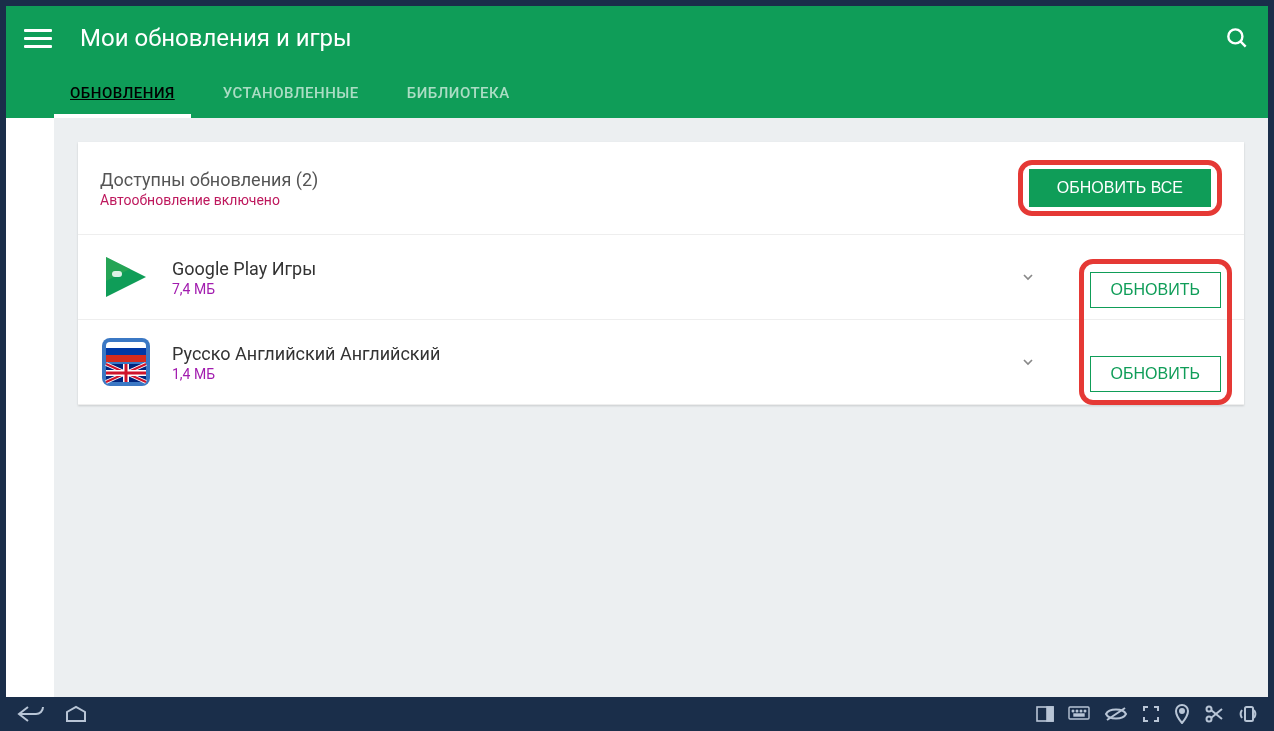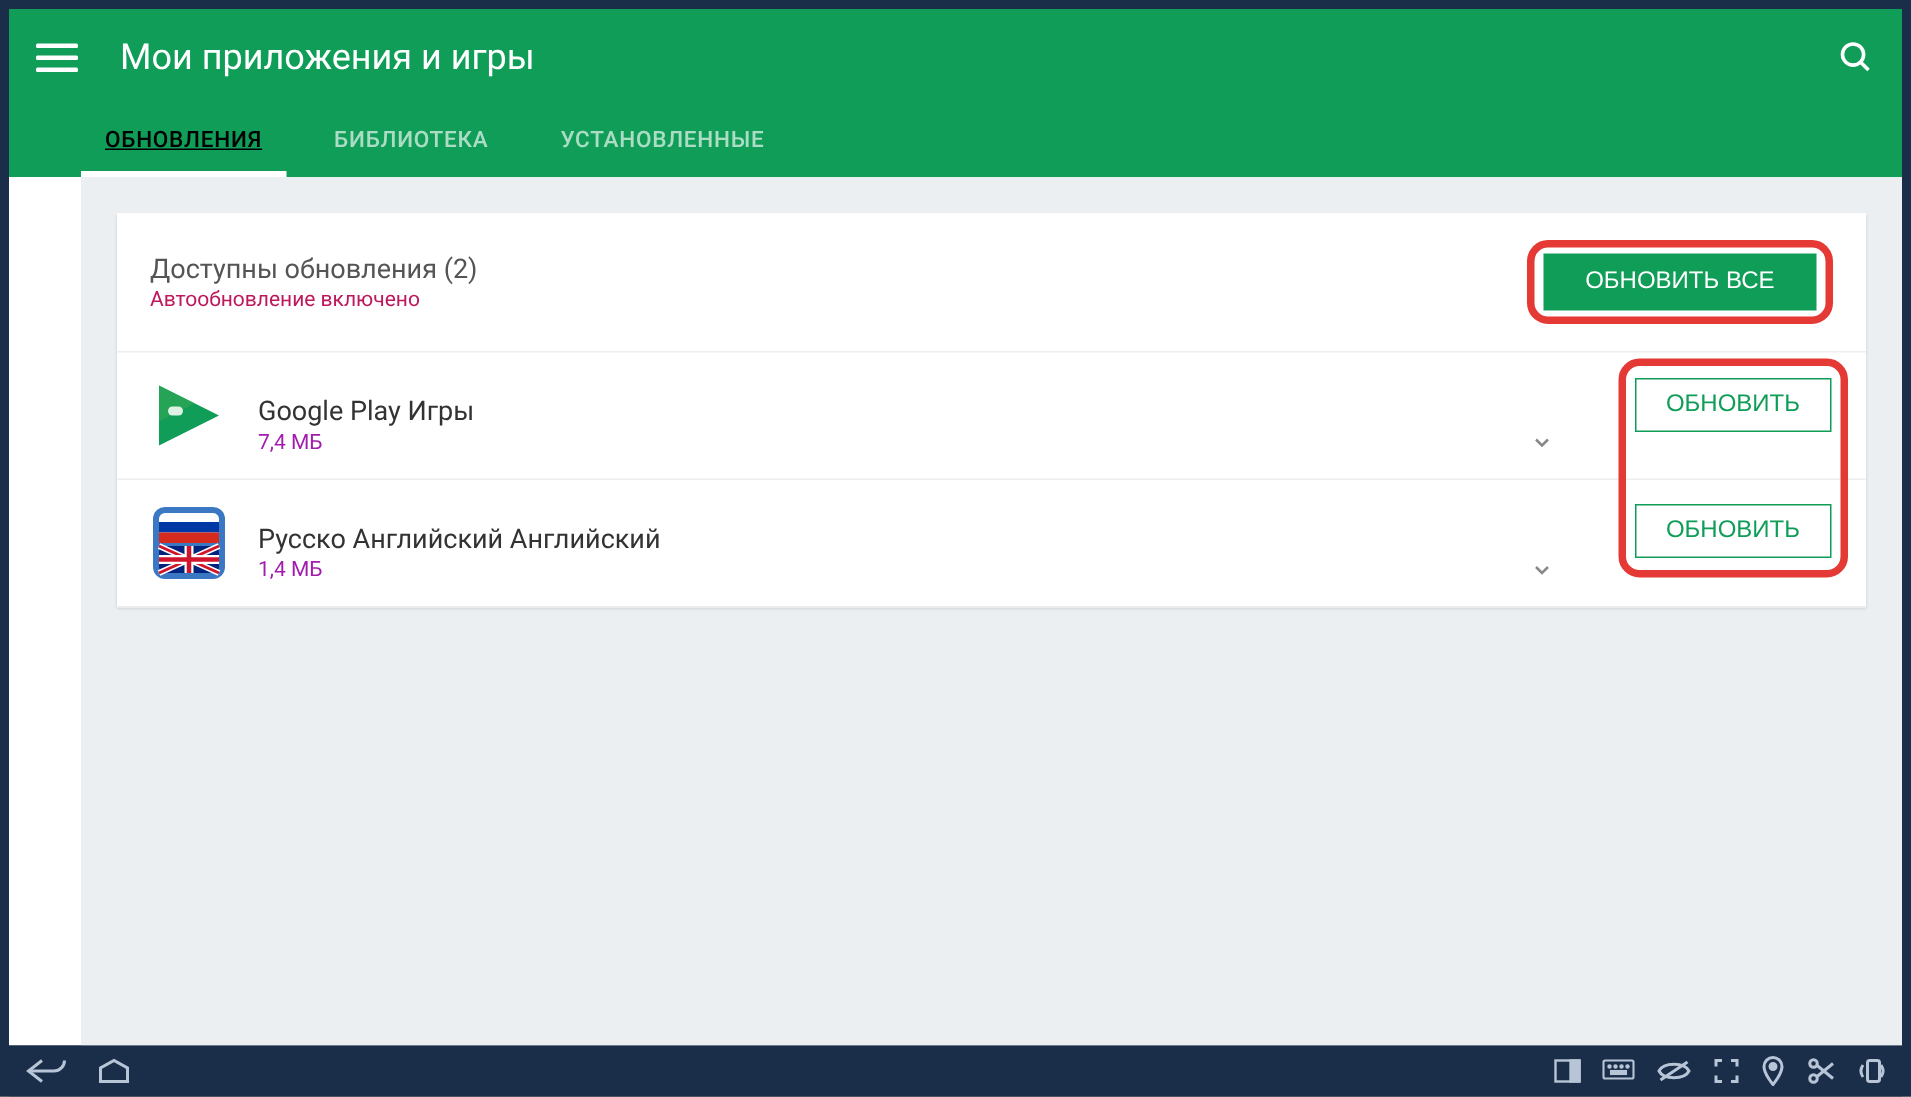--- a/index.html
+++ b/index.html
@@ -29,21 +29,21 @@
   .section-texts { flex:1; }
   .section-title { font-size:18px; color:#555; }
   .section-sub { font-size:14px; color:#be185d; margin-top:2px; }
 
   .btn-solid { background:#0f9d58; color:#fff; border:none; padding:10px 28px; font-size:16px; font-weight:500; cursor:pointer; }
   .btn-outline { background:#fff; color:#0f9d58; border:1px solid #0f9d58; padding:8px 20px; font-size:16px; font-weight:500; cursor:pointer; }
 
   .highlight-ring { border:5px solid #e53935; border-radius:14px; padding:4px 6px; }
   .highlight-col { border:5px solid #e53935; border-radius:14px; padding:8px 6px; display:flex; flex-direction:column; gap:48px; }
 
-  .app-row { display:flex; align-items:flex-end; padding: 16px 22px; border-bottom:1px solid #eee; }
+  .app-row { display:flex; align-items:center; padding: 16px 22px; border-bottom:1px solid #eee; }
   .app-row:last-child { border-bottom:none; }
   .app-icon { width:52px; height:52px; border-radius:8px; flex-shrink:0; margin-right:20px; display:flex; align-items:center; justify-content:center; }
   .app-info { flex:1; }
   .app-name { font-size:18px; color:#333; }
   .app-size { font-size:14px; color:#a21caf; margin-top:2px; }
   .chevron { color:#888; margin: 0 16px; cursor:pointer; }
 
   
   .navbar { height: 34px; background:#1a2e4a; display:flex; align-items:center; padding: 0 10px; }
   .nav-left { display:flex; gap:18px; align-items:center; }
@@ -58,32 +58,32 @@
 <div class="outer-frame">
   <div class="app-window">
 
     <div class="header">
       <div class="header-top">
         <div class="hamburger">
           <span></span>
             <span></span>
             <span></span>
         </div>
-        <div class="header-title">Мои приложения и игры</div>
+        <div class="header-title">Мои обновления и игры</div>
         <div class="search-icon">
           <svg width="26" height="26" viewBox="0 0 24 24" fill="none" stroke="#fff" stroke-width="2.2">
               <circle cx="10.5" cy="10.5" r="6.5"></circle>
               <line x1="20" y1="20" x2="15.2" y2="15.2"></line>
             </svg>
         </div>
       </div>
       <div class="tabs">
         <div class="tab active">ОБНОВЛЕНИЯ</div>
+        <div class="tab">УСТАНОВЛЕННЫЕ</div>
         <div class="tab">БИБЛИОТЕКА</div>
-        <div class="tab">УСТАНОВЛЕННЫЕ</div>
       </div>
     </div>
 
     <div class="body-area">
       <div class="card">
 
         <div class="section-header">
           <div class="section-texts">
             <div class="section-title">Доступны обновления (2)</div>
             <div class="section-sub">Автообновление включено</div>
@@ -137,21 +137,21 @@
               <div class="app-size">1,4 МБ</div>
             </div>
             <div class="chevron">
               <svg width="16" height="16" viewBox="0 0 24 24" fill="none" stroke="#888" stroke-width="2.5">
                   <polyline points="6 9 12 15 18 9"></polyline>
                 </svg>
             </div>
             <div style="width:170px;"></div>
           </div>
 
-          <div style="position:absolute; right:12px; top:4px;">
+          <div style="position:absolute; right:12px; top:24px;">
             <div class="highlight-col">
               <button class="btn-outline">ОБНОВИТЬ</button>
               <button class="btn-outline">ОБНОВИТЬ</button>
             </div>
           </div>
         </div>
 
       </div>
     </div>
 

